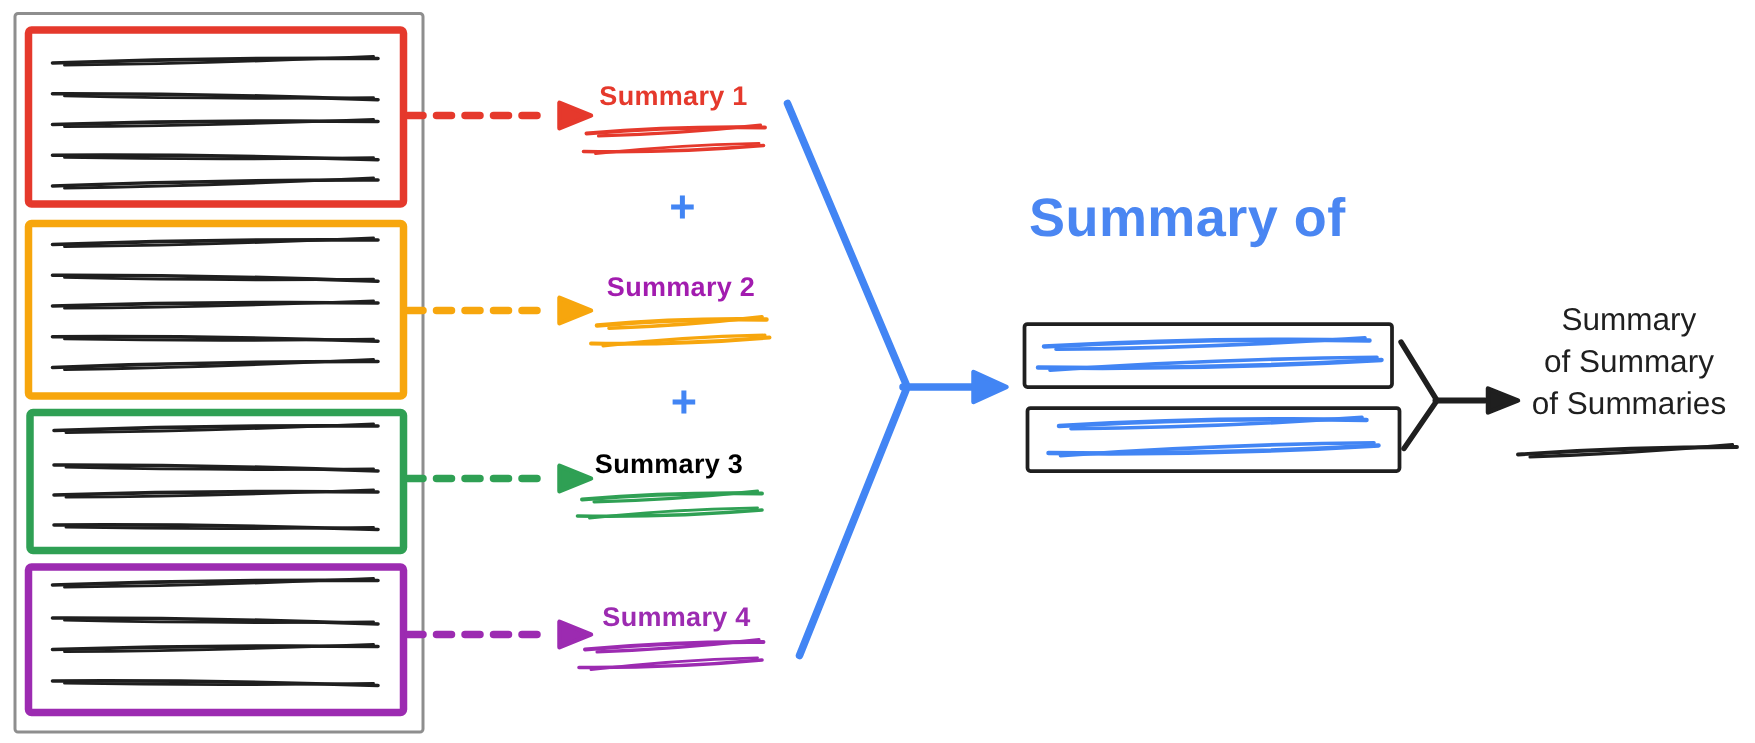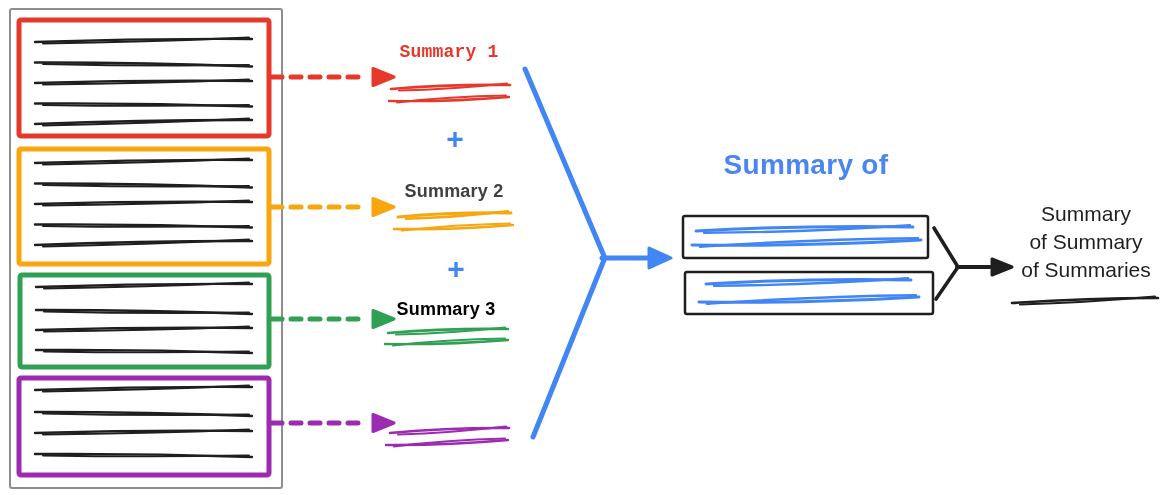--- a/index.html
+++ b/index.html
@@ -13,31 +13,31 @@
   .stage svg{position:absolute;left:0;top:0;}
   .lbl{
     position:absolute;width:124px;text-align:center;
     font-size:18px;font-weight:600;letter-spacing:.2px;white-space:nowrap;
   }
   .plus{
     position:absolute;width:32px;text-align:center;
     font-size:30px;font-weight:700;line-height:30px;
   }
   .heading{
-    position:absolute;left:686px;top:144px;width:240px;
-    text-align:center;font-size:28px;font-weight:700;
+    position:absolute;left:686px;top:124px;width:240px;
+    font-size:36px;font-weight:700;
     line-height:41px;letter-spacing:.3px;
   }
   .heading span{display:block;}
   .final{
     position:absolute;left:996px;top:200px;width:180px;
     text-align:center;font-size:21px;font-weight:500;line-height:28px;
   }
   .final span{display:block;}
-  .s1{left:387px;top:42px;font-family:Liberation Mono, monospace;}
+  .s1{left:387px;top:54px;}
   .p1{left:439px;top:124px;}
   .s2{left:392px;top:181px;}
   .p2{left:440px;top:254px;}
   .s3{left:384px;top:299px;}
   .s4{left:389px;top:401px;}
 </style>
 </head>
 <body>
 
 <div class="stage">
@@ -127,26 +127,27 @@
       <line x1="957" y1="267" x2="990" y2="267" stroke="#1F1F1F" stroke-width="4" stroke-linecap="round" fill="none"></line>
       <path d="M 1012 267 L 992 259 L 992 275 Z" fill="#1F1F1F" stroke="#1F1F1F" stroke-width="3" stroke-linejoin="round"></path>
       <path d="M 1012 303 Q 1085 298 1158 298" stroke="#1F1F1F" stroke-width="2.6" fill="none" stroke-linecap="round"></path>
       <path d="M 1155 296.44 Q 1085 302.5 1020 304.56" stroke="#1F1F1F" stroke-width="2.08" fill="none" stroke-linecap="round"></path>
     </svg>
 
   <div class="lbl s1" style="color: rgb(229, 57, 44);">Summary 1</div>
 
   <div class="plus p1" style="color: rgb(66, 133, 244);">+</div>
 
-  <div class="lbl s2" style="color: #404040;">Summary 2</div>
+  <div class="lbl s2" style="color: #a21caf;">Summary 2</div>
 
   <div class="plus p2" style="color: rgb(66, 133, 244);">+</div>
 
   <div class="lbl s3" style="color: #000000;">Summary 3</div>
 
+  <div class="lbl s4" style="color: rgb(156, 43, 177);">Summary 4</div>
 
   <div class="heading" style="color: rgb(74, 134, 242);">
     <span>Summary of</span>
   </div>
 
   <div class="final" style="color: rgb(31, 31, 31);">
     <span>Summary</span>
     <span>of Summary</span>
     <span>of Summaries</span>
   </div>

